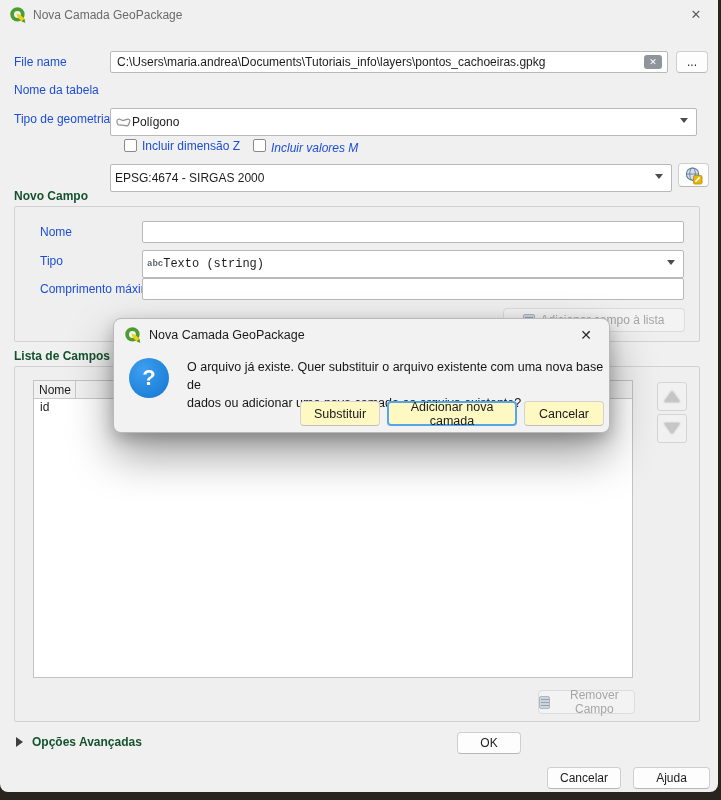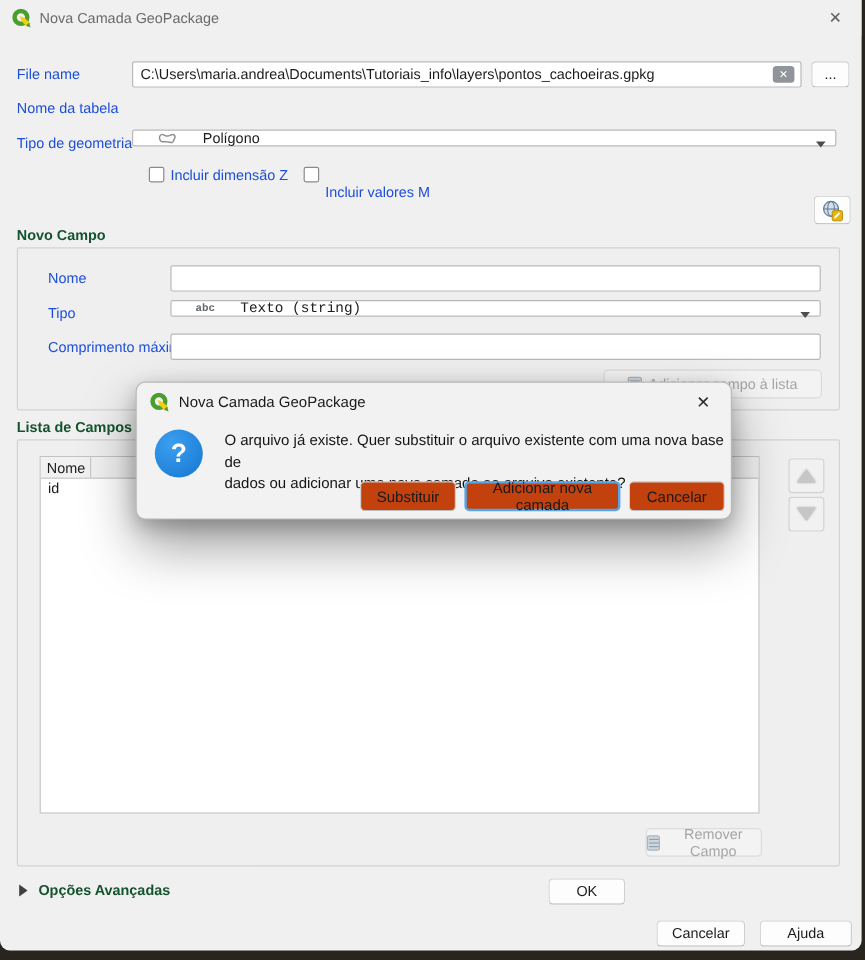--- a/index.html
+++ b/index.html
@@ -14,22 +14,22 @@
   .titlebar { position:absolute; left:0; top:0; width:100%; height:30px; background:#f0f0f0; }
   .titlebar .app-icon { position:absolute; left:10px; top:7px; width:17px; height:17px; }
   .titlebar .title { position:absolute; left:33px; top:8px; font-size:12px; color:#6b6b6b; }
   .win-close { position:absolute; right:2px; top:0; width:40px; height:30px; text-align:center;
                line-height:30px; color:#5f5f5f; font-size:13px; cursor:default; }
 
   
   .lbl { position:absolute; height:22px; line-height:22px; color:#1d4ed8; }
   .txt { position:absolute; height:22px; background:#fff; border:1px solid #b9b9b9; border-radius:2px;
          font-family:inherit; font-size:12px; color:#1c1c1c; padding:0 6px; }
-  .combo { position:absolute; height:14px; background:#fff; border:1px solid #b9b9b9; border-radius:2px;
-           display:flex; align-items:center; padding:0 20px 0 20px; gap:21px; }
+  .combo { position:absolute; height:28px; background:#fff; border:1px solid #b9b9b9; border-radius:2px;
+           display:flex; align-items:center; padding:0 20px 0 4px; gap:0; }
   .dd-arrow { position:absolute; right:8px; top:9px; width:0; height:0;
               border-left:4px solid transparent; border-right:4px solid transparent; border-top:5px solid #4d4d4d; }
   .btn { position:absolute; height:22px; background:#fdfdfd; border:1px solid #cfcfcf; border-bottom-color:#b8b8b8;
          border-radius:4px; font-family:inherit; font-size:12px; color:#1c1c1c;
          display:flex; align-items:center; justify-content:center; gap:5px; }
   .btn.disabled { background:#f3f3f3; border-color:#dcdcdc; color:#a6a6a6; }
   .cb { position:absolute; width:13px; height:13px; background:#fff; border:1px solid #8a8a8a; border-radius:2px; }
   .grouptitle { position:absolute; font-weight:bold; color:#14532d; }
   .groupbox { position:absolute; border:1px solid #d2d2d2; border-radius:2px; background:#efefef; }
   .clear-ic { position:absolute; right:6px; top:4px; width:18px; height:14px; background:#90959b;
@@ -58,21 +58,21 @@
            box-shadow:0 22px 45px rgba(0,0,0,0.38), 0 6px 16px rgba(0,0,0,0.22); }
   #modal .m-icon { position:absolute; left:11px; top:8px; width:17px; height:17px; }
   #modal .m-title { position:absolute; left:35px; top:9px; font-size:12.5px; color:#1a1a1a; }
   #modal .m-close { position:absolute; right:6px; top:2px; width:34px; height:28px; text-align:center;
                     line-height:28px; font-size:14px; color:#2b2b2b; }
   .qmark { position:absolute; left:15px; top:39px; width:40px; height:40px; border-radius:50%;
            background:radial-gradient(circle at 35% 30%, #3d9ff0, #1375cf); color:#fff; font-size:22px;
            font-weight:bold; text-align:center; line-height:40px; }
   .m-msg { position:absolute; left:73px; top:39px; width:424px; font-size:12.5px; line-height:18px;
            color:#151515; white-space:pre-line; }
-  .m-btn { position:absolute; top:82px; height:25px; background:#c2410c; border:1px solid #d2d2d2;
+  .m-btn { position:absolute; top:82px; height:25px; background:#fef9c3; border:1px solid #d2d2d2;
            border-bottom-color:#bdbdbd; border-radius:4px; font-size:12.5px; color:#1a1a1a;
            display:flex; align-items:center; justify-content:center; }
   .m-btn.default { border:2px solid #55a6e8; }
 
   .fld-ic { display:inline-block; width:12px; height:13px; background:#cdd6de; border:1px solid #aab6c0;
             border-radius:2px; position:relative; }
   .fld-ic::after { content:""; position:absolute; left:1px; top:2px; width:8px; height:1px;
                    background:#93a2ad; box-shadow:0 3px 0 #93a2ad, 0 6px 0 #93a2ad; }
 </style>
 </head>
@@ -105,22 +105,26 @@
       <svg width="17" height="13" viewBox="0 0 17 13">
         <path d="M2 6.5 Q1.5 3.2 4.5 3 L7 4.2 Q9 4.8 11 3.6 Q14.5 2.2 15 5 L13.7 8.2 Q13 10.4 10.5 9.6 L6.5 9 Q2.5 9.8 2 6.5 Z" fill="#fafafa" stroke="#8f8f8f" stroke-width="1.2" stroke-linejoin="round"></path>
       </svg>
       <span>Polígono</span>
       <span class="dd-arrow"></span>
     </div>
 
     <span class="cb" style="left:124px; top:139px;"></span>
     <span class="lbl" style="left:142px; top:135px;">Incluir dimensão Z</span>
     <span class="cb" style="left:253px; top:139px;"></span>
-    <span class="lbl" style="left:271px; top:149px;">Incluir valores M</span>
-
+    <span class="lbl" style="left:271px; top:137px;font-style:italic;">Incluir valores M</span>
+
+    <div class="combo" style="left:110px; top:164px; width:562px;">
+      <span>EPSG:4674 - SIRGAS 2000</span>
+      <span class="dd-arrow"></span>
+    </div>
     <button class="btn" style="left:678px; top:163px; width:31px; height:24px;">
       <svg width="19" height="19" viewBox="0 0 20 20">
         <circle cx="9" cy="8.5" r="6.5" fill="#d7dee8" stroke="#5b7a9d" stroke-width="1.1"></circle>
         <ellipse cx="9" cy="8.5" rx="3" ry="6.5" fill="none" stroke="#5b7a9d" stroke-width="0.9"></ellipse>
         <line x1="2.5" y1="8.5" x2="15.5" y2="8.5" stroke="#5b7a9d" stroke-width="0.9"></line>
         <rect x="10" y="10" width="9" height="9" rx="1.5" fill="#e8b50c" stroke="#b38a06" stroke-width="0.8"></rect>
         <path d="M12 16.5 L16.5 12" stroke="#fff" stroke-width="1.6"></path>
       </svg>
     </button>
 

